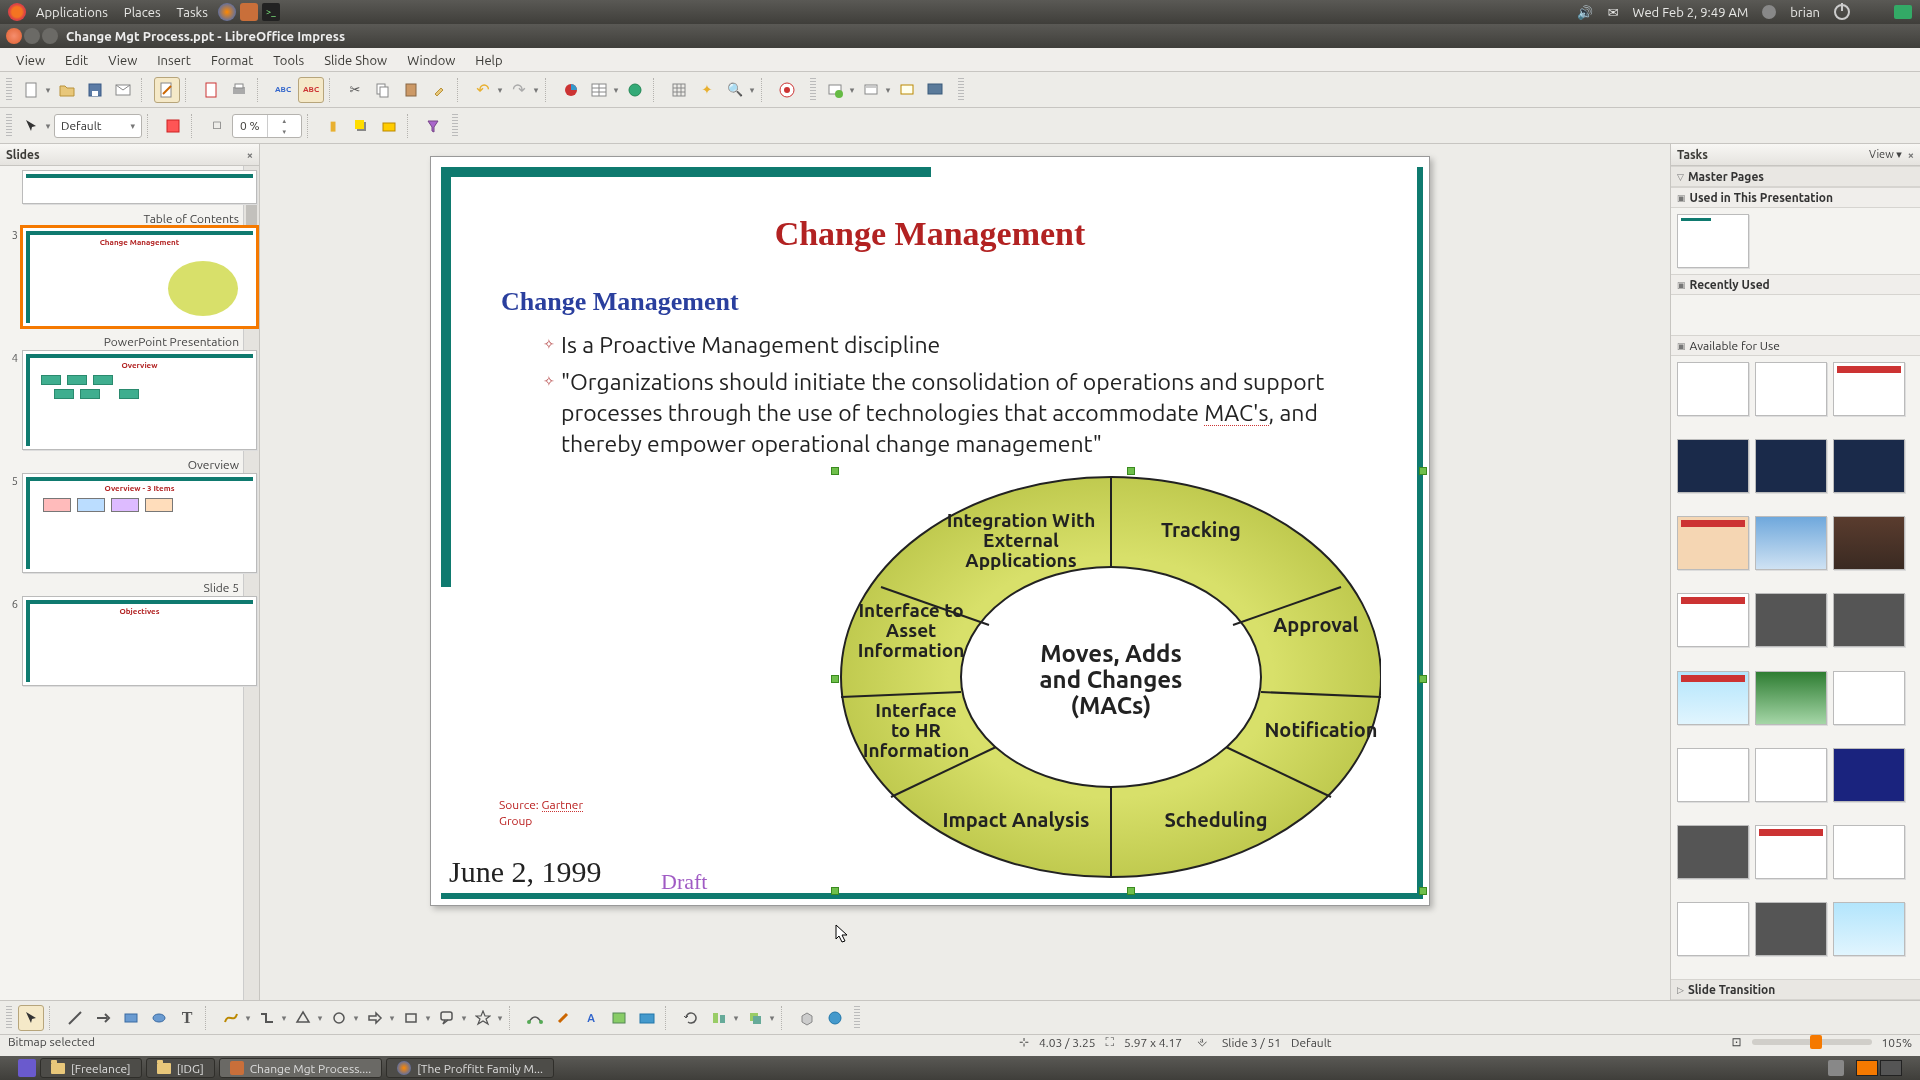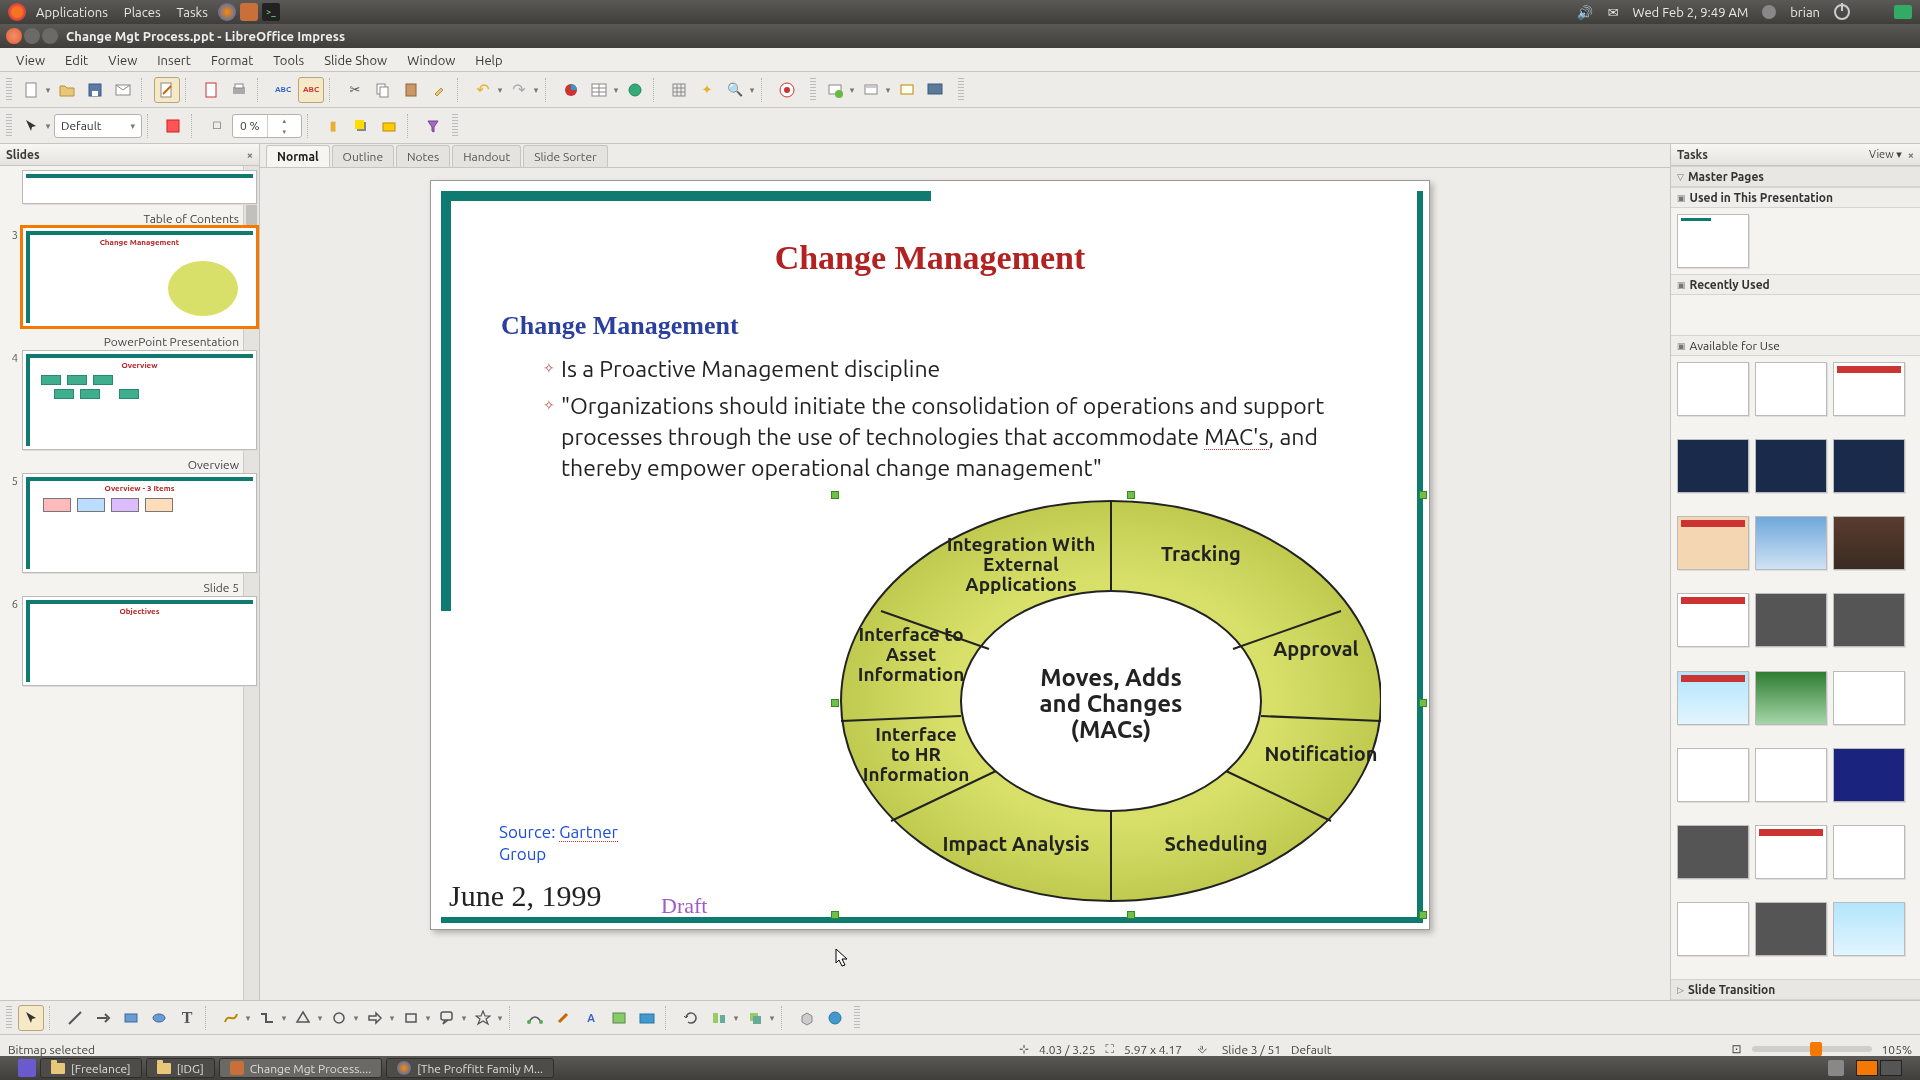--- a/index.html
+++ b/index.html
@@ -71,21 +71,21 @@
 #canvas .leftbar{position:absolute;left:10px;top:10px;width:10px;height:420px;background:#0f7a6f}
 #canvas .rightbar{position:absolute;right:6px;top:10px;width:6px;bottom:10px;background:#0f7a6f}
 #canvas .botbar{position:absolute;left:10px;right:6px;bottom:6px;height:6px;background:#0f7a6f}
 #slidetitle{position:absolute;left:0;right:0;top:58px;text-align:center;font-family:"Times New Roman",serif;font-weight:bold;color:#b22222;font-size:34px}
 #subtitle{position:absolute;left:70px;top:130px;font-family:"Times New Roman",serif;font-weight:bold;color:#2a3f9e;font-size:26px}
 .bulleticon{display:inline-block;width:18px;color:#b55;font-size:14px;vertical-align:top;margin-top:6px}
 #bullets{position:absolute;left:112px;top:172px;right:70px;font-family:"Times New Roman",serif;font-size:23px;color:#222;line-height:1.35}
 #bullets .row{display:flex;margin-bottom:6px}
 #bullets .txt{flex:1}
 .udash{border-bottom:1px dotted #c33}
-#source{position:absolute;left:68px;top:640px;font-family:"Times New Roman",serif;font-size:17px;color:#1d4ed8;line-height:1.25;width:140px}
+#source{position:absolute;left:68px;top:640px;font-family:"Times New Roman",serif;font-size:12px;color:#b91c1c;line-height:1.25;width:140px}
 #date{position:absolute;left:18px;top:698px;font-family:"Times New Roman",serif;font-size:30px;color:#222}
 #draft{position:absolute;left:230px;top:712px;font-family:"Times New Roman",serif;font-size:22px;color:#a05bc4}
 
 #donut{position:absolute;left:390px;top:310px;width:560px;height:420px}
 .handle{position:absolute;width:8px;height:8px;background:#6fbf4b;border:1px solid #3a8a1f}
 
 #tasks{width:250px;background:#f4f3f0;border-left:1px solid #c7c5c1;display:flex;flex-direction:column}
 #tasks .panelhdr span.view{margin-left:auto;font-size:11px;font-weight:normal;color:#444}
 .section{font-size:12px;color:#333;background:#e9e7e3;border-top:1px solid #d6d4d0;border-bottom:1px solid #d6d4d0;padding:3px 6px;display:flex;align-items:center;gap:4px}
 .section .tri{font-size:9px;color:#777}
@@ -98,21 +98,21 @@
 .mp.grey{background:#555}
 .mp.cyan{background:linear-gradient(#b3e5fc,#e1f5fe)}
 .mp.navy{background:#1a237e}
 .mp.peach{background:#f5d6b3}
 .mp .lab{position:absolute;left:3px;top:3px;right:3px;height:7px;background:#c33}
 
 
 #drawbar{height:34px;background:#edece8;border-top:1px solid #c7c5c1;display:flex;align-items:center;padding:0 6px;gap:2px}
 
 
-#status{height:22px;background:#edece8;border-top:1px solid #c7c5c1;display:flex;align-items:flex-end;font-size:12px;color:#444;padding:0 8px;gap:18px}
+#status{height:22px;background:#edece8;border-top:1px solid #c7c5c1;display:flex;align-items:flex-start;font-size:12px;color:#444;padding:0 8px;gap:18px}
 #status .r{margin-left:auto;display:flex;align-items:center;gap:10px}
 .zoomslider{width:120px;height:6px;background:#d0cec9;border-radius:3px;position:relative}
 .zoomslider .kn{position:absolute;left:58px;top:-4px;width:12px;height:14px;background:#f57900;border-radius:2px}
 
 
 #osbottom{height:24px;background:linear-gradient(#5a5955,#3f3e3a);display:flex;align-items:center;color:#ddd;font-size:12px;gap:4px;padding:0 18px}
 .taskbtn{display:flex;align-items:center;gap:6px;padding:2px 10px;border:1px solid #2f2e2a;border-radius:3px;background:#4d4c48;height:20px}
 .taskbtn.act{background:#6a6965}
 .folder{width:14px;height:11px;background:#e8c77a;border-radius:1px;position:relative}
 .folder::before{content:"";position:absolute;left:0;top:-3px;width:6px;height:3px;background:#e8c77a;border-radius:1px 1px 0 0}
@@ -426,27 +426,20 @@
         <div class="thumb t6" style="height:90px">
           <div class="bar"></div>
             <div class="bar2"></div>
           <div class="tt">Objectives</div>
         </div>
         </div>
     </div>
   </div>
 
   <div id="editor">
-    <div id="viewtabs">
-      <span class="act">Normal</span>
-      <span>Outline</span>
-      <span>Notes</span>
-      <span>Handout</span>
-      <span>Slide Sorter</span>
-    </div>
     <div id="canvaswrap">
       <div id="canvas">
         <div class="topbar"></div>
         <div class="leftbar"></div>
         <div class="rightbar"></div>
         <div class="botbar"></div>
 
         <div id="slidetitle">Change Management</div>
         <div id="subtitle">Change Management</div>
         <div id="bullets">

